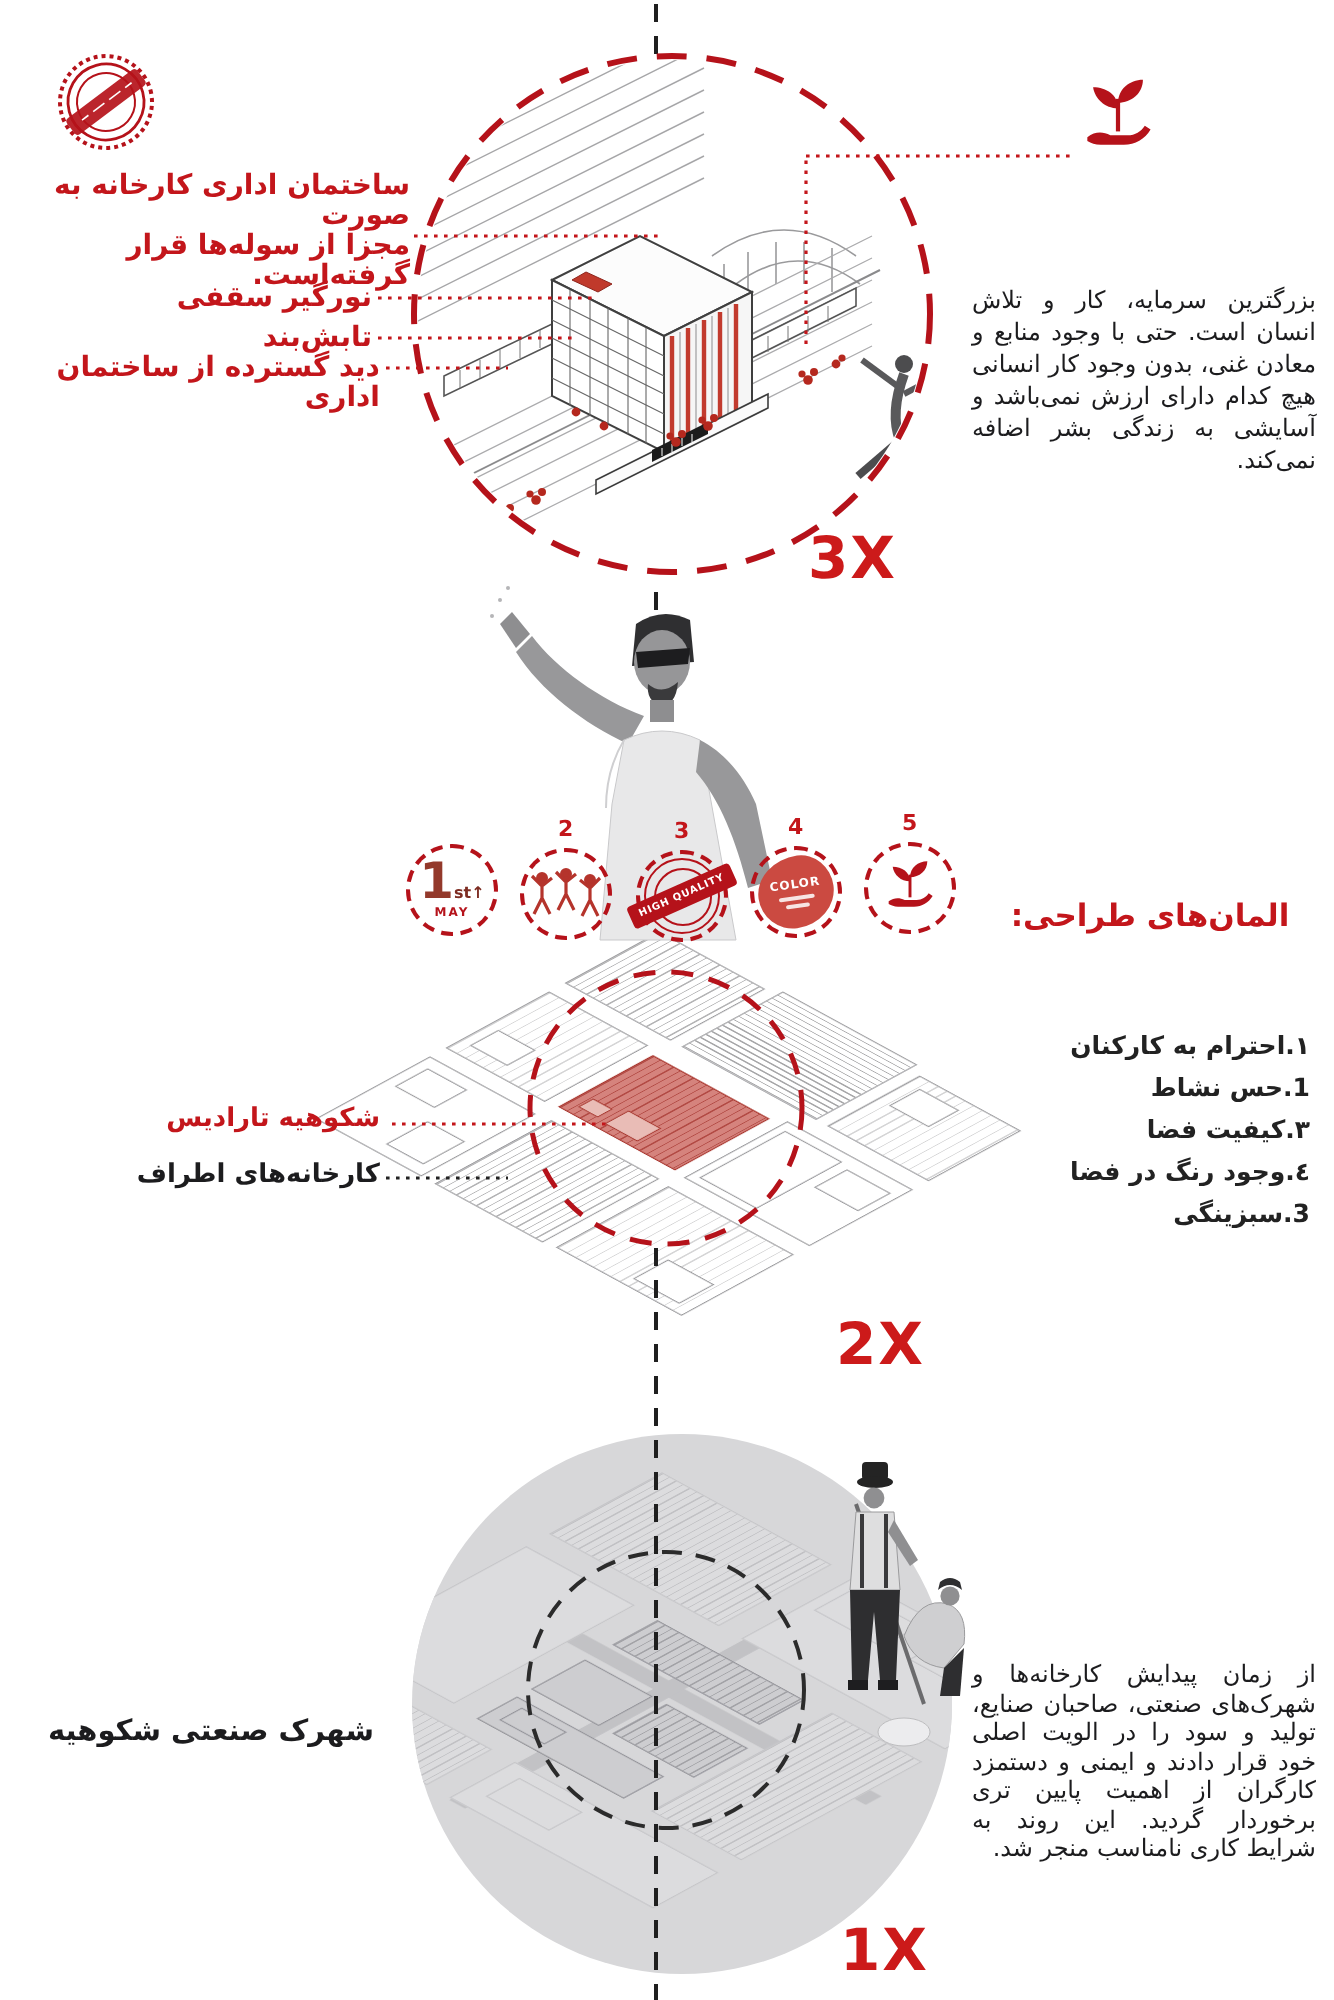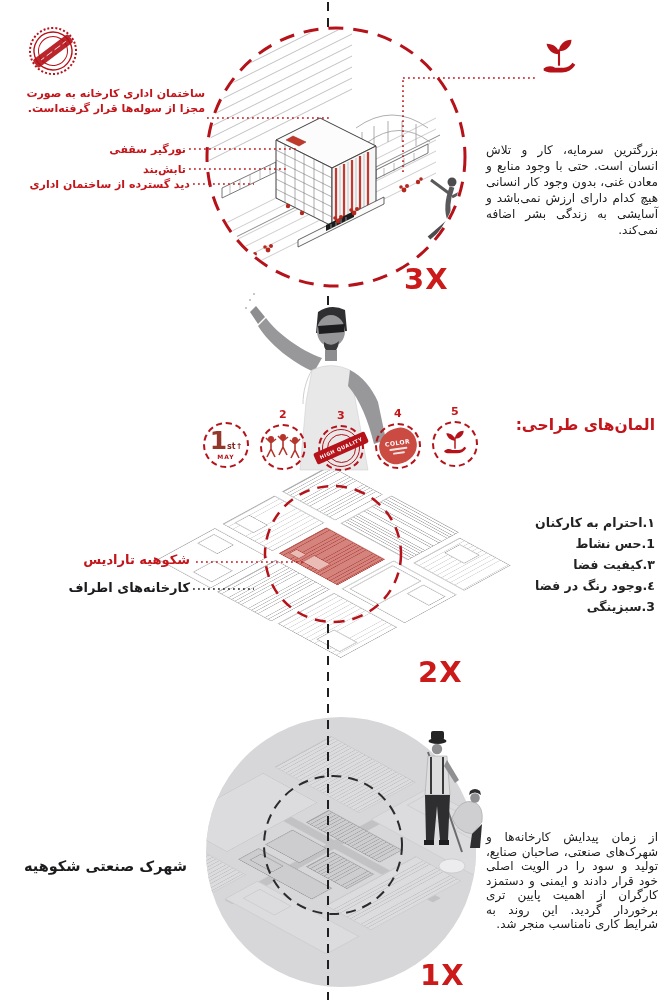--- a/index.html
+++ b/index.html
@@ -1,20 +1,20 @@
 <!DOCTYPE html>
 <html><head>
 <meta charset="utf-8">
 <style>
   html,body{margin:0;padding:0;background:#fff;}
   .poster{position:relative;width:667px;height:1000px;background:#ffffff;overflow:hidden;
           font-family:"DejaVu Sans","Liberation Sans",sans-serif;}
   .abs{position:absolute;}
   .callout{position:absolute;direction:rtl;text-align:right;color:#c3161b;font-weight:bold;
-           font-size:11px;line-height:15px;}
+           font-size:14px;line-height:15px;}
   .para{position:absolute;width:172px;direction:rtl;text-align:justify;text-align-last:right;
         font-size:12px;line-height:16px;color:#1c1c1e;}
   .scale{position:absolute;color:#cc1a1a;font-size:29px;font-weight:bold;letter-spacing:1px;}
   .redlabel{position:absolute;direction:rtl;text-align:right;color:#c3161b;font-weight:bold;font-size:13px;}
   .blacklabel{position:absolute;direction:rtl;text-align:right;color:#1c1c1e;font-weight:bold;font-size:13px;}
   .listtitle{position:absolute;direction:rtl;text-align:right;color:#c3161b;font-weight:bold;font-size:15.5px;}
   .designlist{position:absolute;direction:rtl;text-align:right;color:#222;font-size:12.5px;
               font-weight:bold;line-height:21px;list-style:none;margin:0;padding:0;}
   
   .plan{position:absolute;transform-origin:50% 50%;}
@@ -386,21 +386,21 @@
   </div>
   <span class="iconnum" style="left:394px;top:407px;">4</span>
 
   <div class="iconcircle" style="left:432px;top:421px;">
     <svg width="32" height="32" viewBox="0 0 48 48">
         <use href="#sprout"></use>
       </svg>
   </div>
   <span class="iconnum" style="left:451px;top:405px;">5</span>
 
-  <div class="listtitle" style="right:12px;top:416px;width:160px;">المان‌های طراحی:</div>
+  <div class="listtitle" style="right:12px;top:449px;width:160px;text-align:center;">المان‌های طراحی:</div>
   <ul class="designlist" style="right:12px;top:512px;width:170px;">
     <li>۱.احترام به کارکنان</li>
     <li>1.حس نشاط</li>
     <li>۳.کیفیت فضا</li>
     <li>٤.وجود رنگ در فضا</li>
     <li>3.سبزینگی</li>
   </ul>
 
   <div class="redlabel" style="left:40px;top:552px;width:150px;">شکوهیه تارادیس</div>
   <div class="blacklabel" style="left:40px;top:580px;width:150px;">کارخانه‌های اطراف</div>

